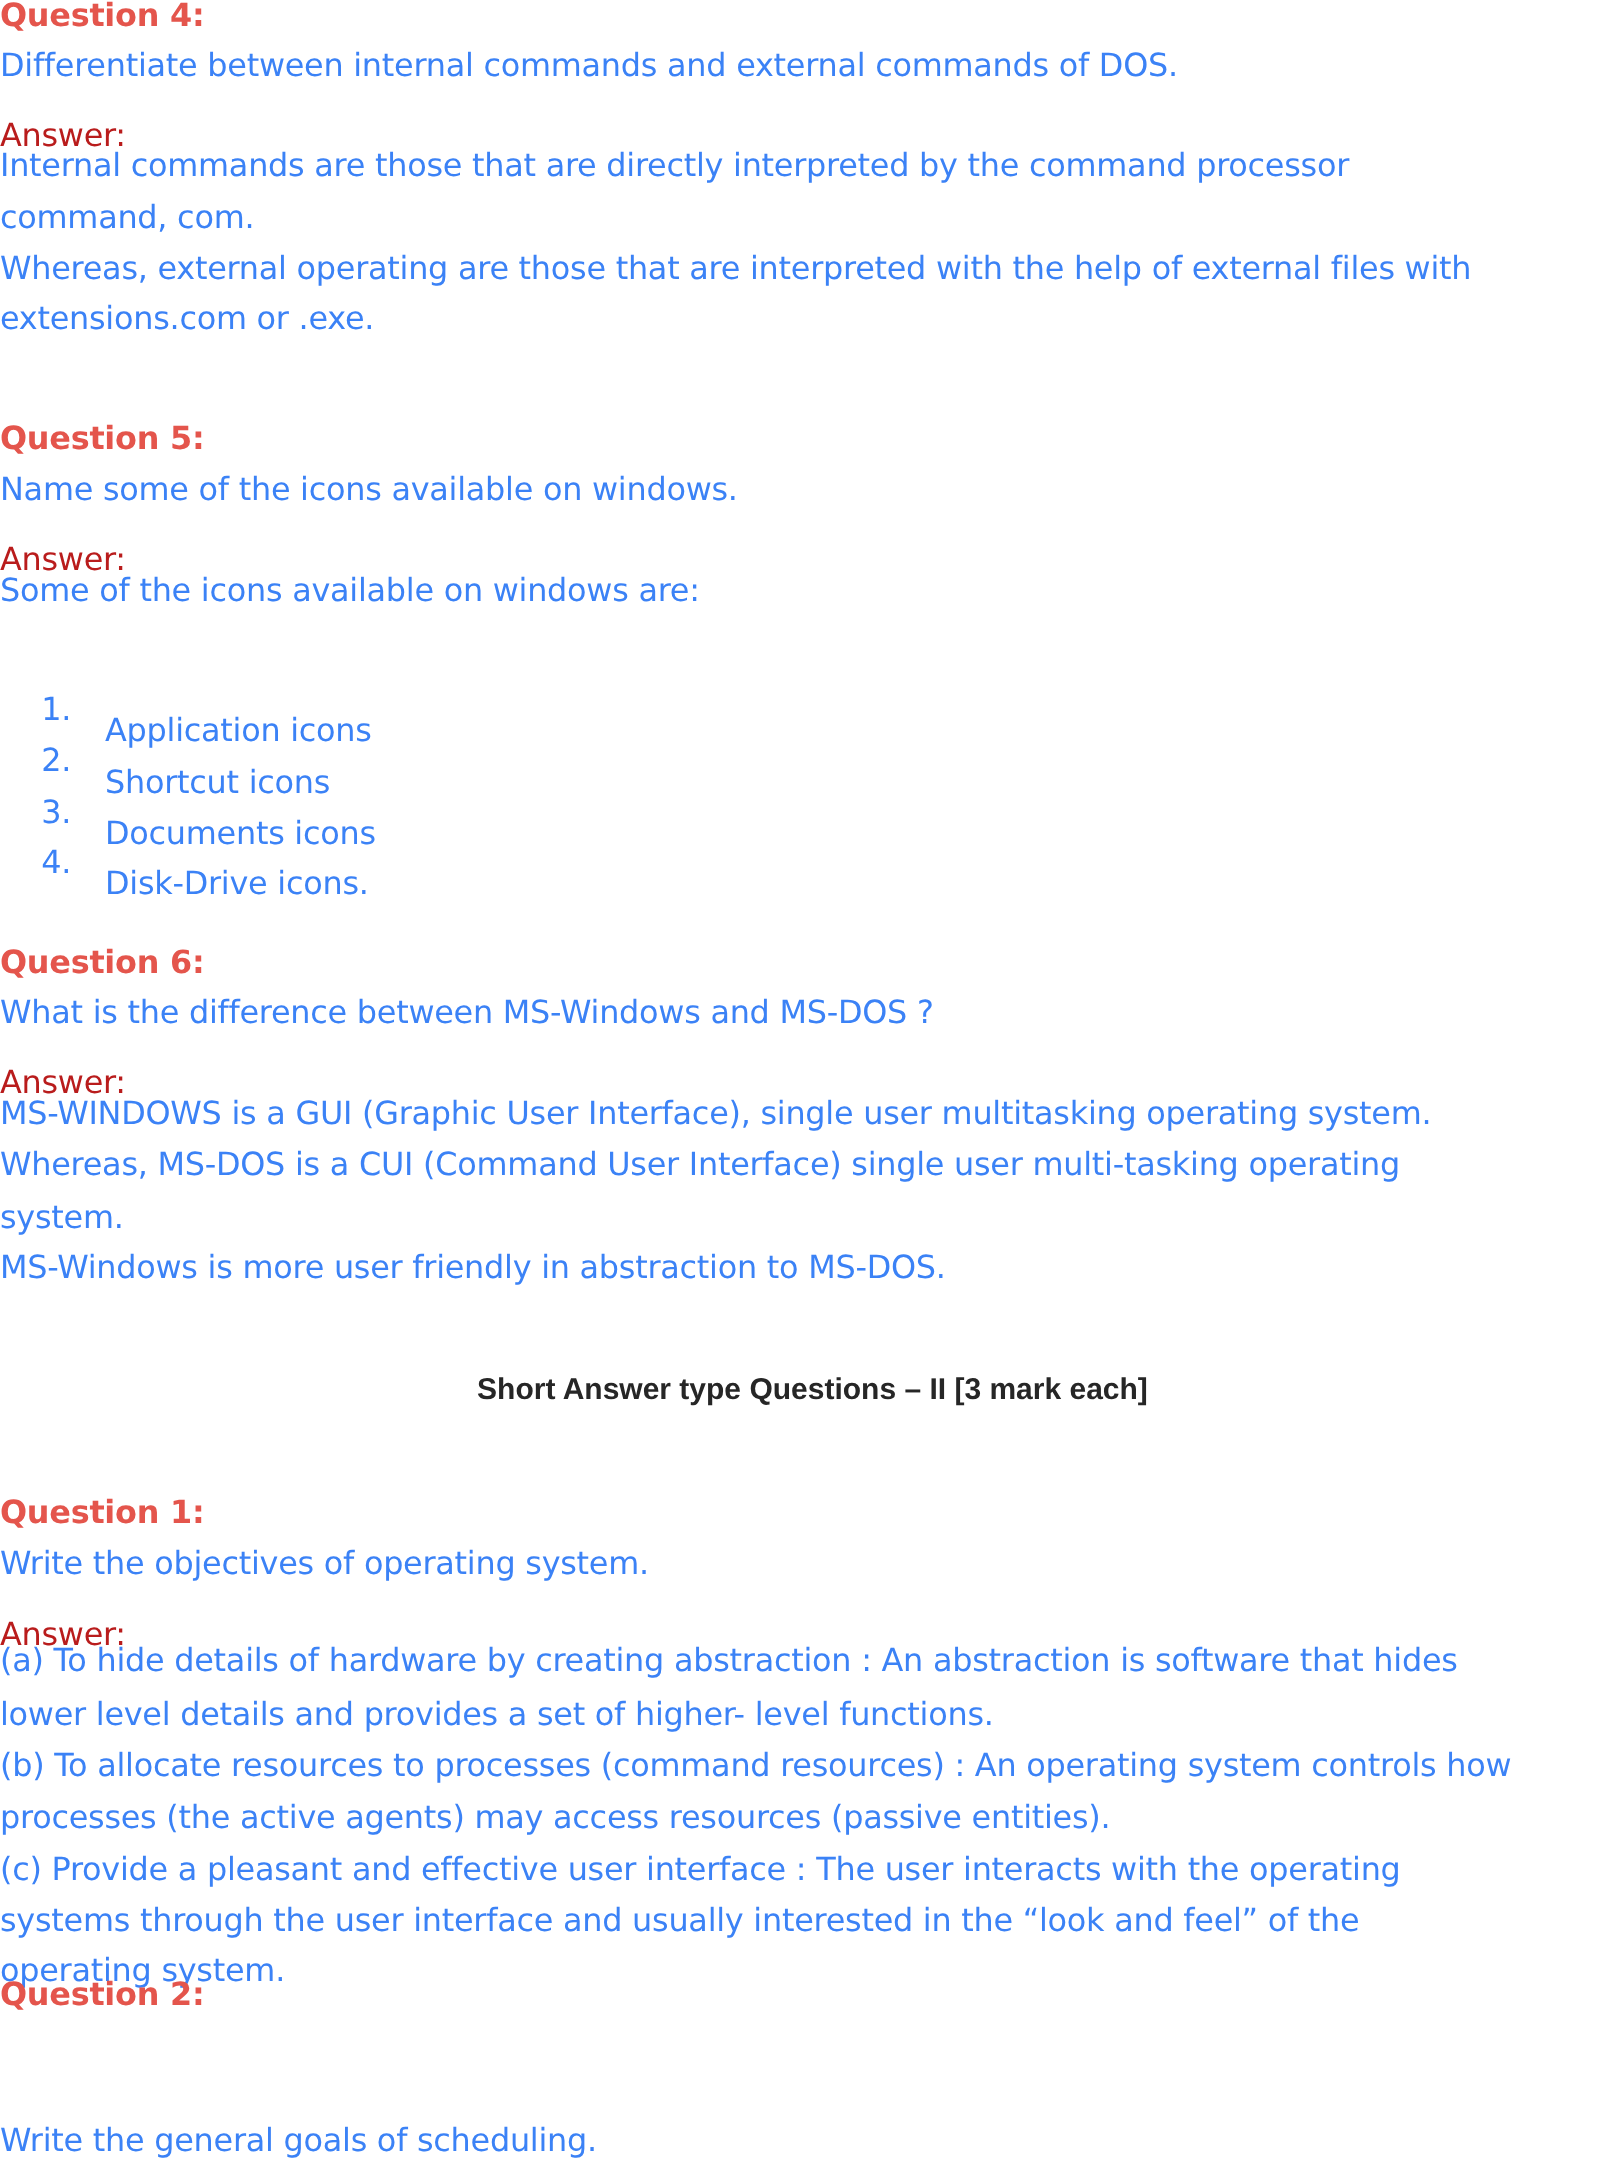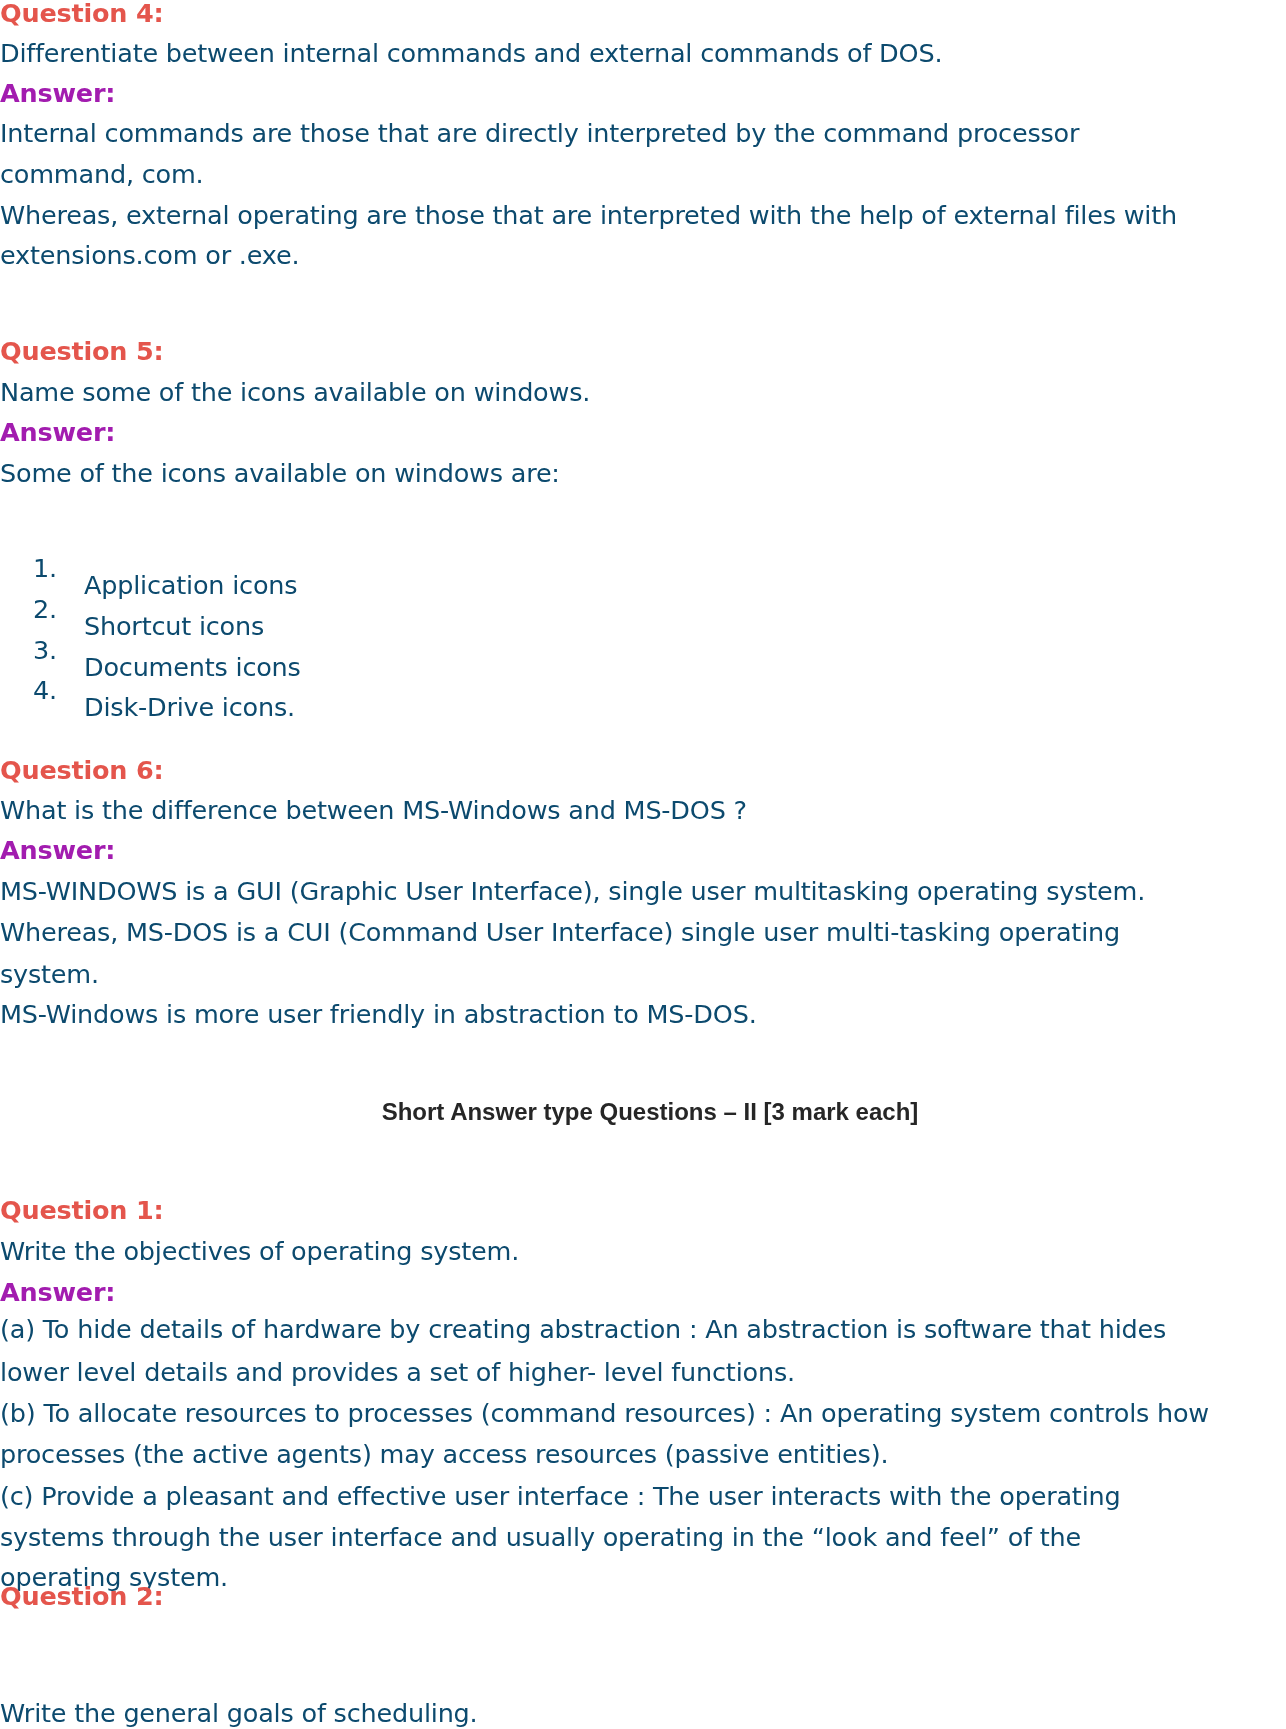--- a/index.html
+++ b/index.html
@@ -1,21 +1,21 @@
 <!DOCTYPE html>
 <html><head>
 <meta charset="utf-8">
 <style>
   html, body { margin: 0; padding: 0; background: #ffffff; }
   body { width: 1286px; height: 1729px; position: relative; overflow: hidden;
          font-family: "DejaVu Sans", "Liberation Sans", sans-serif; }
   .ln { position: absolute; left: 0; height: 41px; line-height: 41px; font-size: 25.5px;
-        color: #0c4a6e; white-space: nowrap; letter-spacing: -0.2px; }
+        color: #3b82f6; white-space: nowrap; letter-spacing: -0.2px; }
   .q { color: #e4554c; font-weight: bold; }
-  .a { color: #a21caf; font-weight: bold; }
+  .a { color: #b91c1c; font-weight: normal; margin-top: 16px; }
   .li-num { position: absolute; left: 33px; }
   .li-text { position: absolute; left: 84px; margin-top: 17px; }
   .heading { position: absolute; left: 0; width: 1286px; text-align: center; top: 1090px;
              height: 44px; line-height: 44px; font-size: 24px; font-weight: bold; color: #262626;
              font-family: "Liberation Sans", sans-serif; padding-left: 14px; box-sizing: border-box; }
 </style>
 </head>
 <body>
 
 <div class="ln q" style="top:-7px">Question 4:</div>
@@ -61,17 +61,17 @@
 <div class="heading">Short Answer type Questions – II [3 mark each]</div>
 
 <div class="ln q" style="top:1190px">Question 1:</div>
 <div class="ln" style="top:1231px">Write the objectives of operating system.</div>
 <div class="ln a" style="top:1272px">Answer:</div>
 <div class="ln" style="top:1309px">(a) To hide details of hardware by creating abstraction : An abstraction is software that hides</div>
 <div class="ln" style="top:1352px">lower level details and provides a set of higher- level functions.</div>
 <div class="ln" style="top:1393px">(b) To allocate resources to processes (command resources) : An operating system controls how</div>
 <div class="ln" style="top:1434px">processes (the active agents) may access resources (passive entities).</div>
 <div class="ln" style="top:1476px">(c) Provide a pleasant and effective user interface : The user interacts with the operating</div>
-<div class="ln" style="top:1517px">systems through the user interface and usually operating in the “look and feel” of the</div>
+<div class="ln" style="top:1517px">systems through the user interface and usually interested in the “look and feel” of the</div>
 <div class="ln" style="top:1557px">operating system.</div>
 
 <div class="ln q" style="top:1576px">Question 2:</div>
 <div class="ln" style="top:1693px">Write the general goals of scheduling.</div>
 
 </body></html>

